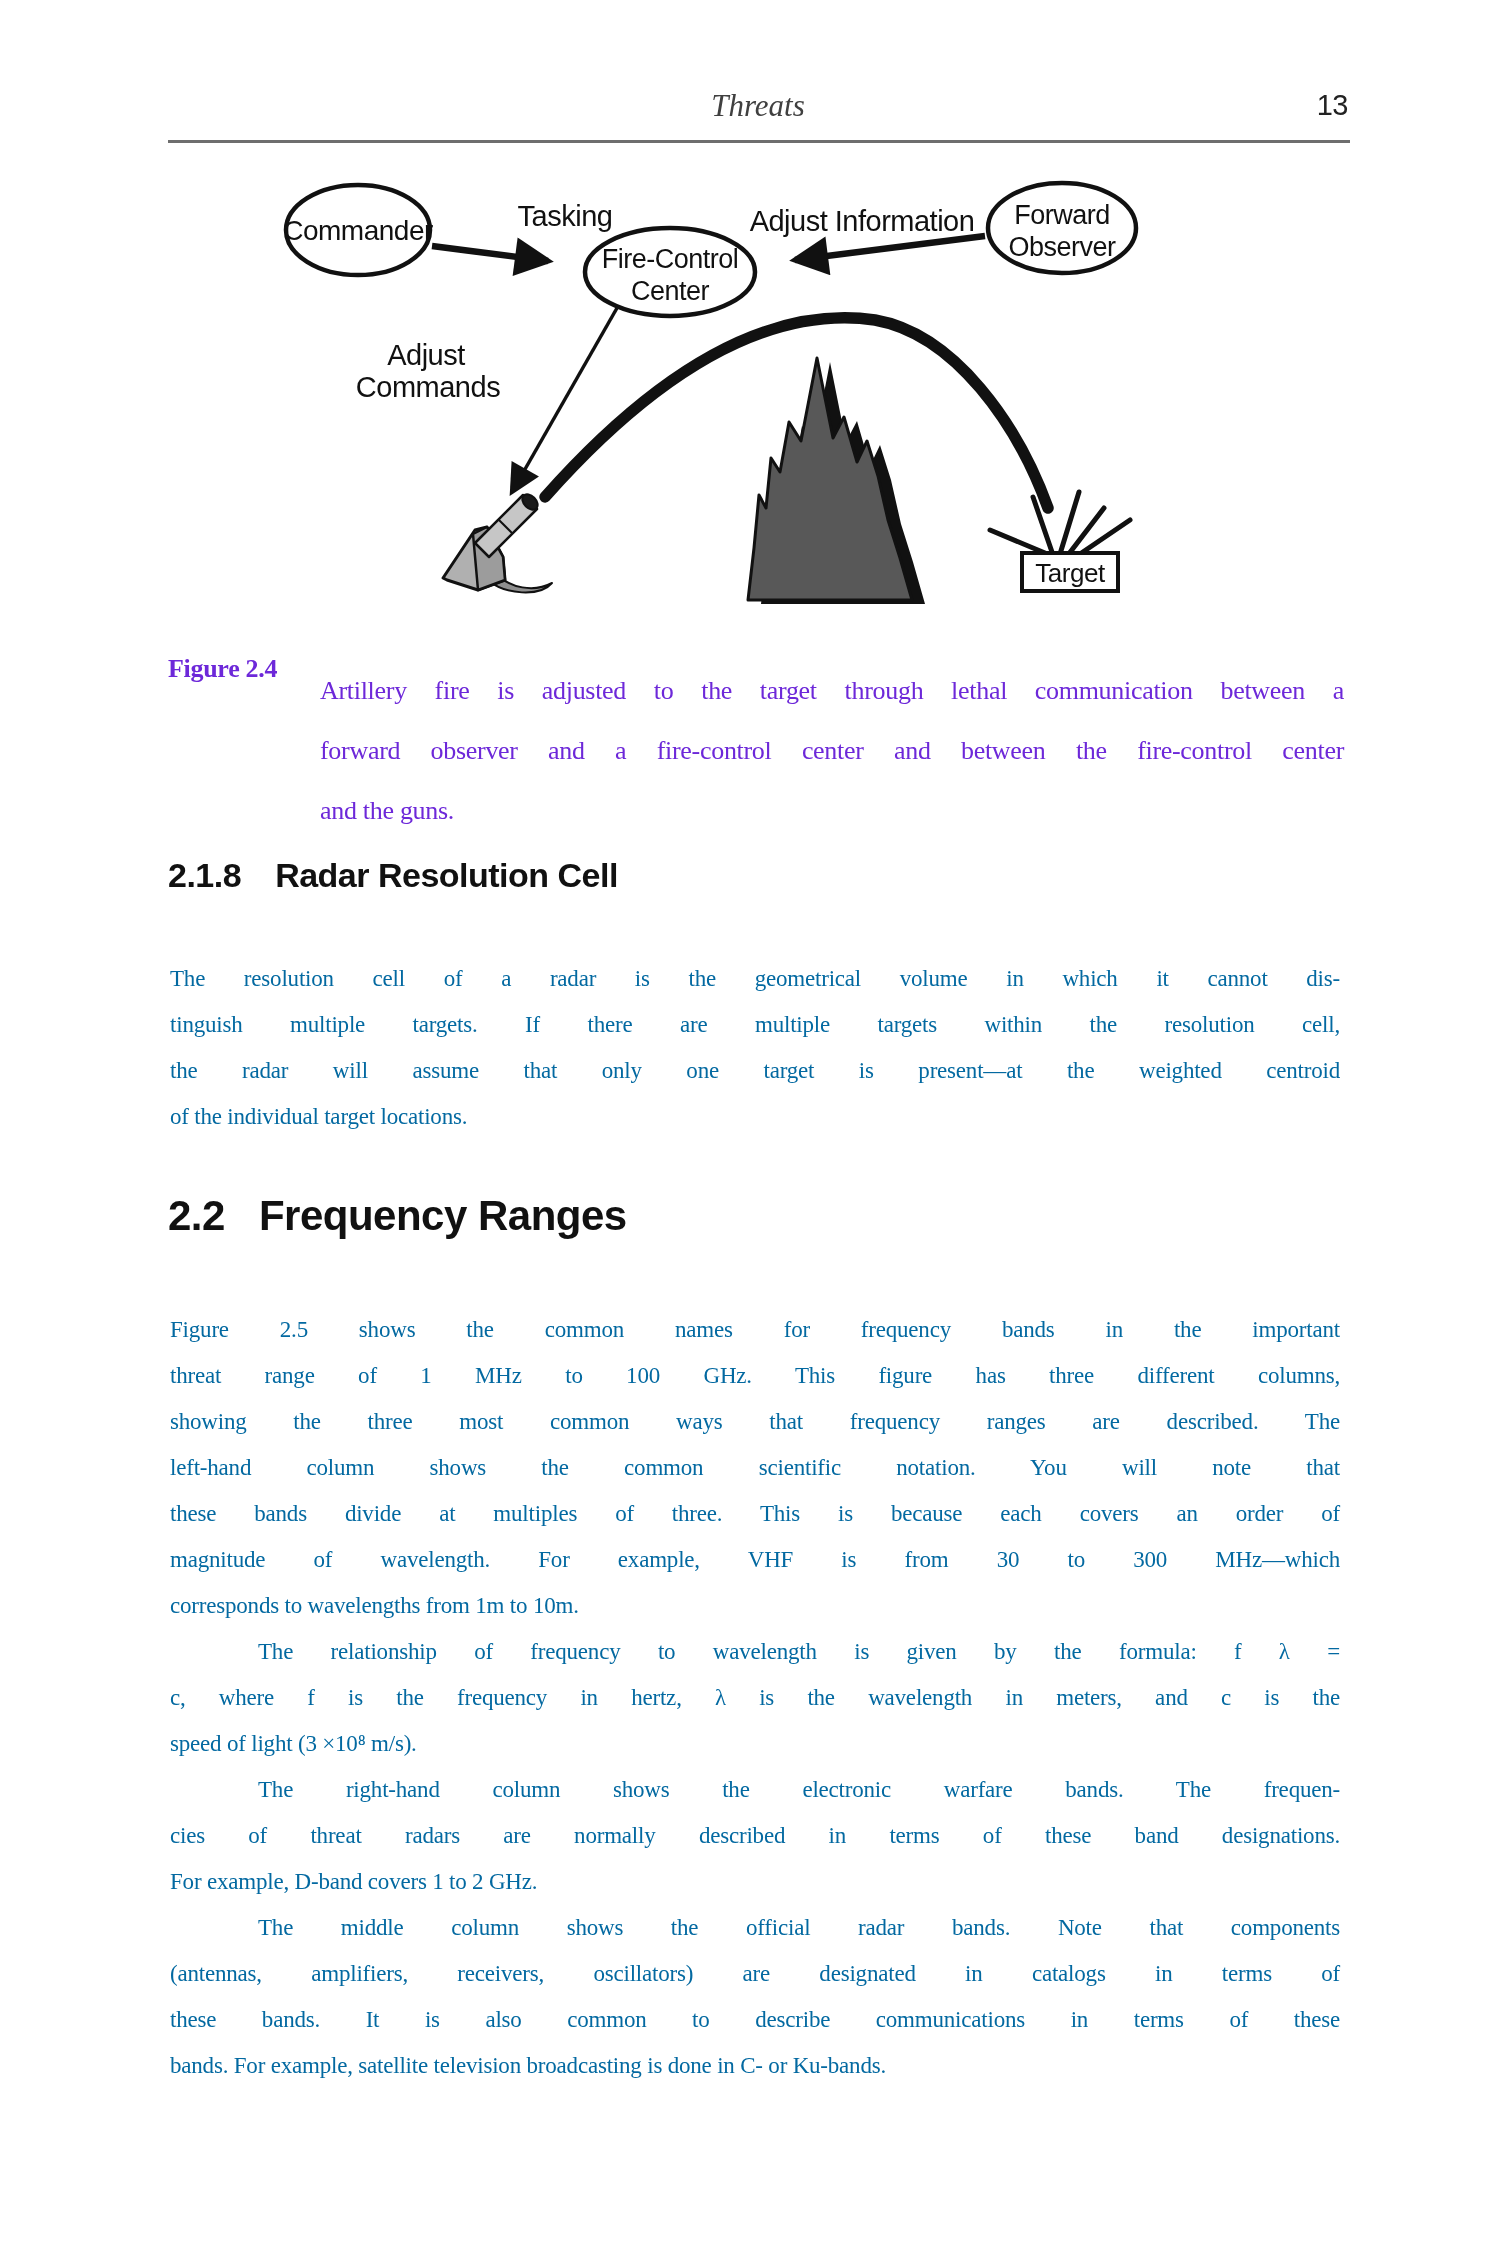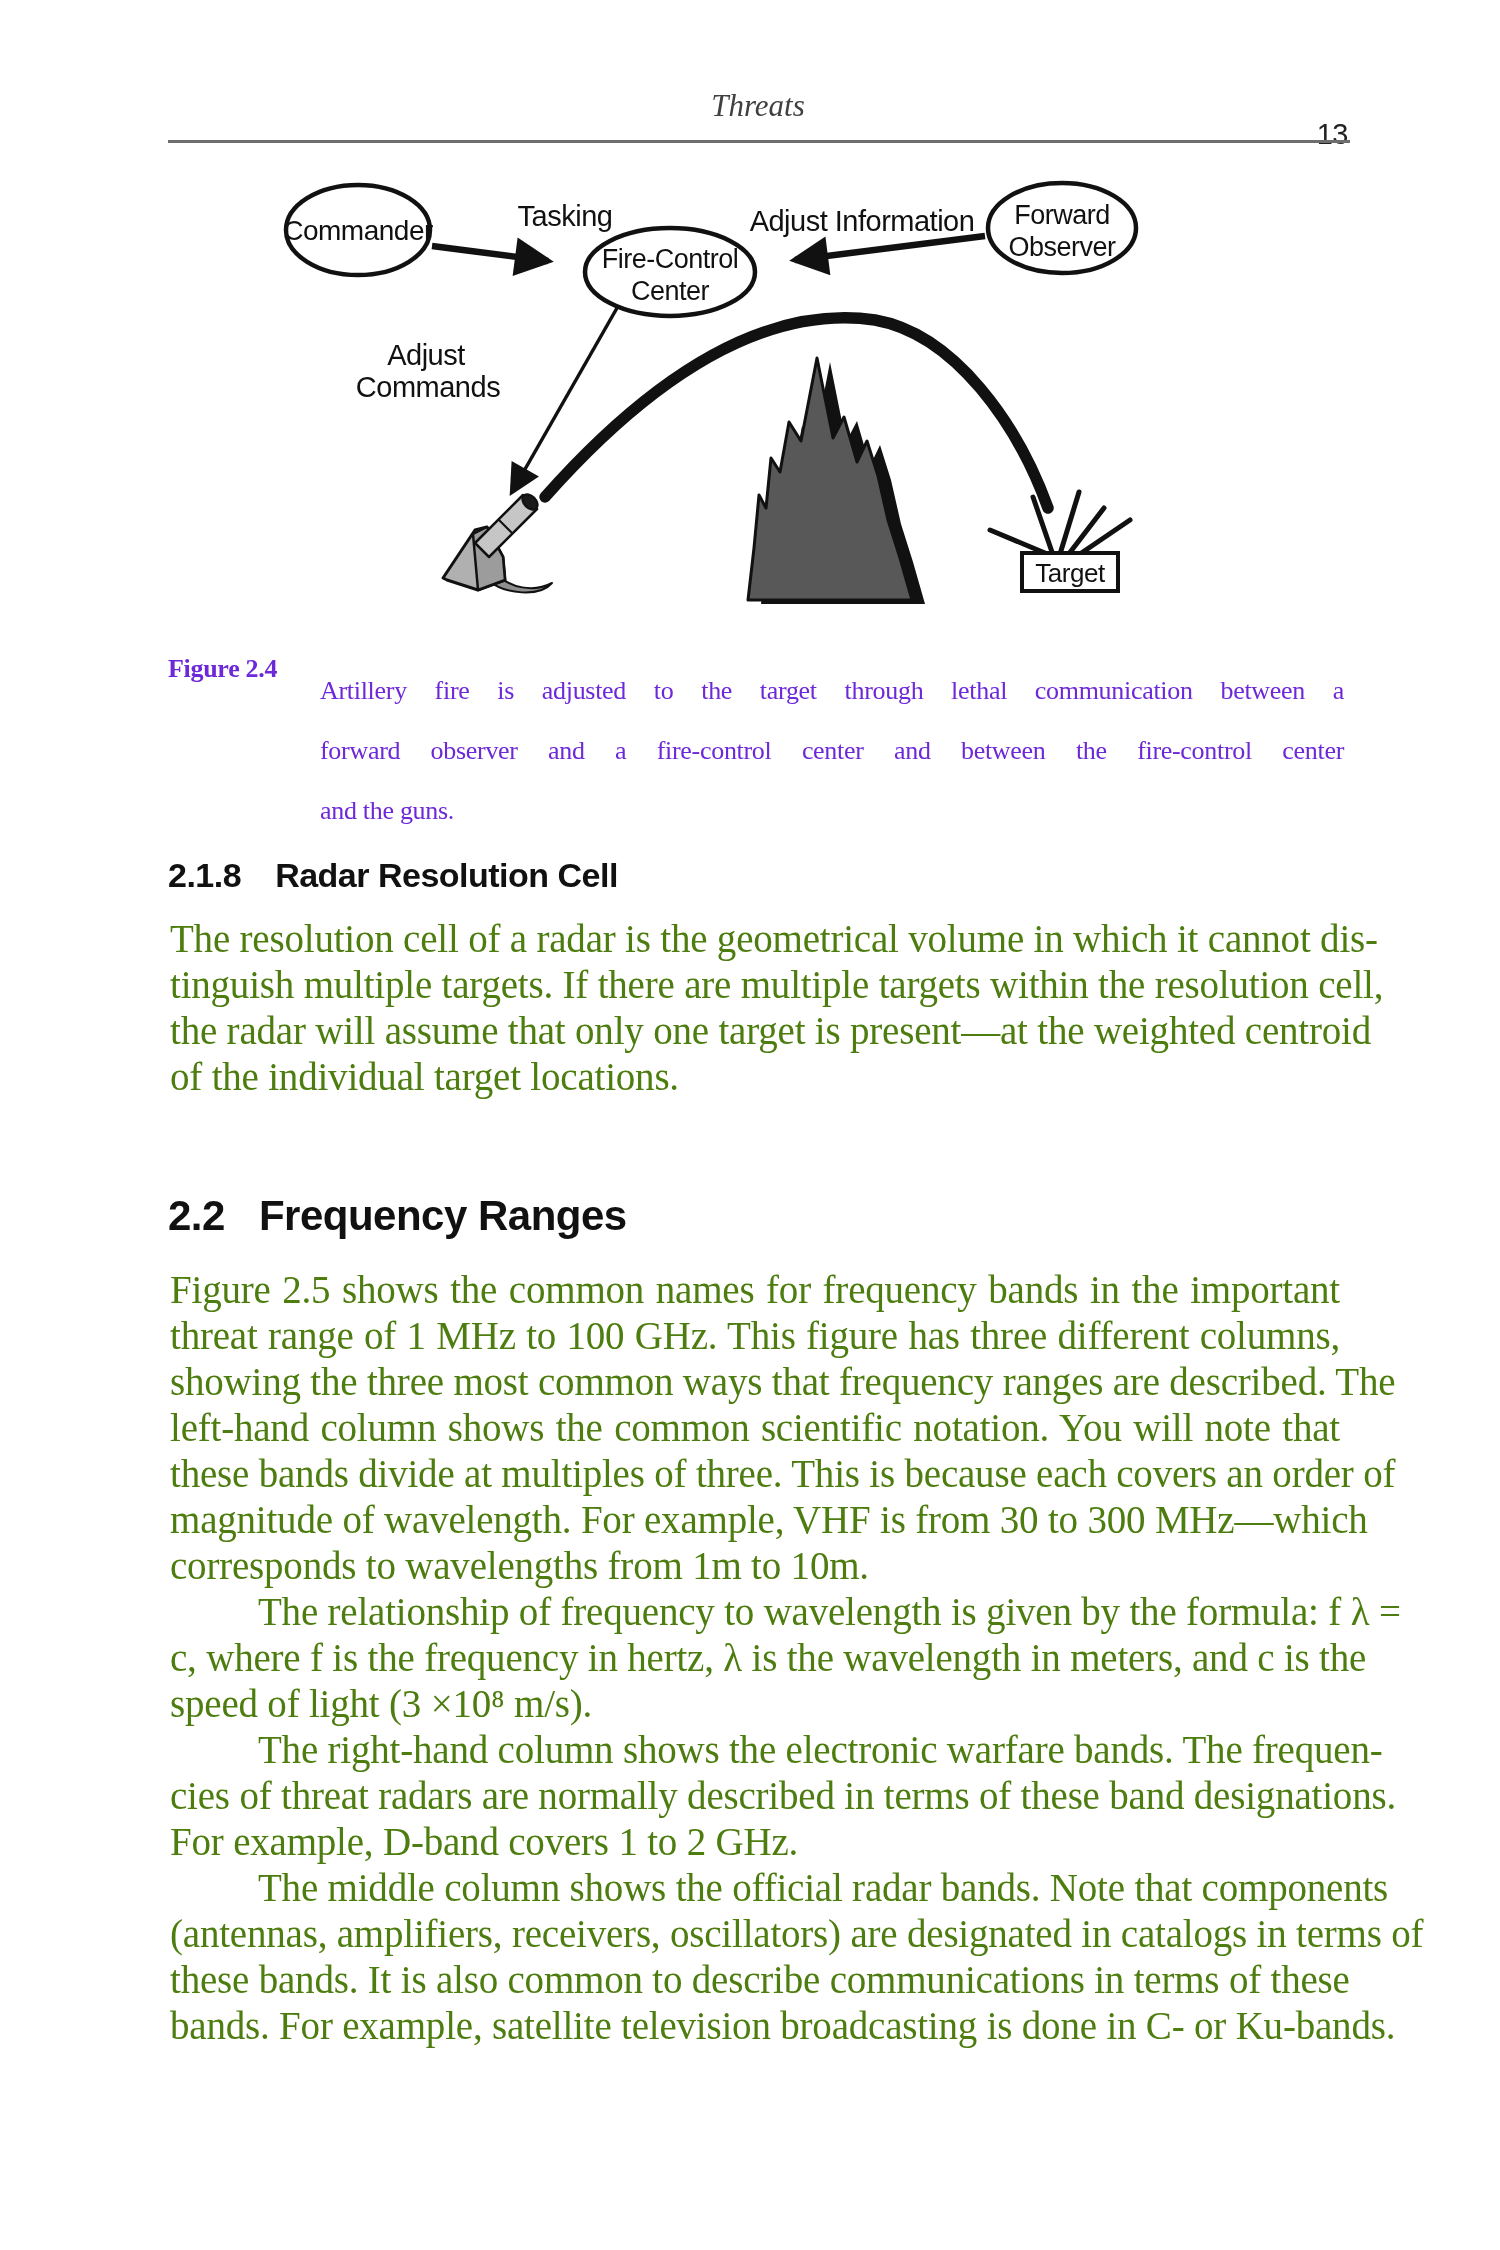--- a/index.html
+++ b/index.html
@@ -9,21 +9,21 @@
     font-family:"Liberation Serif",serif;
   }
   
   .runhead{position:absolute;left:168px;top:88px;width:1180px;height:42px;}
   .rh-title{
     display:block;text-align:center;font-style:italic;font-size:31px;
     font-family:"Liberation Serif",serif;color:#404040;
   }
   .rh-page{
     position:absolute;right:0;top:1px;font-size:29px;letter-spacing:-0.5px;
-    font-family:"Liberation Sans",sans-serif;color:#222;margin-top:29px;
+    font-family:"Liberation Sans",sans-serif;color:#222;
   }
   .head-rule{position:absolute;left:168px;top:140px;width:1182px;height:3px;background:#6e6e6e;}
   
   .diagram{position:absolute;left:150px;top:130px;}
   .diagram text{
     font-family:"Liberation Sans",sans-serif;fill:#111;letter-spacing:-0.5px;
   }
   
   .caption{
     position:absolute;left:168px;top:650px;width:1176px;
@@ -35,22 +35,22 @@
   
   .heading{
     position:absolute;left:168px;width:1180px;color:#111;
     font-family:"Liberation Sans",sans-serif;font-weight:bold;letter-spacing:-0.5px;
   }
   .h-sub{top:856px;font-size:34px;}
   .h-sec{top:1192px;font-size:42px;}
   .heading .hnum{margin-right:34px;}
   
   .bodyblock{
-    position:absolute;left:170px;width:1170px;line-height:46px;font-size:39px;
-    color:#4d7c0f;letter-spacing:-0.2px;
+    position:absolute;left:170px;width:1170px;line-height:46px;font-size:23px;
+    color:#0369a1;letter-spacing:-0.2px;margin-top:40px;
   }
   #para-218{top:916px;}
   #flow-22{top:1267px;}
   .tline{white-space:nowrap;text-align:justify;text-align-last:left;}
   .tline.just{text-align-last:justify;text-justify:inter-word;}
   .tline.indent{text-indent:88px;}
   .cap-lines .tline{letter-spacing:-0.3px;margin-top:22px;}
 </style>
 </head>
 <body>

